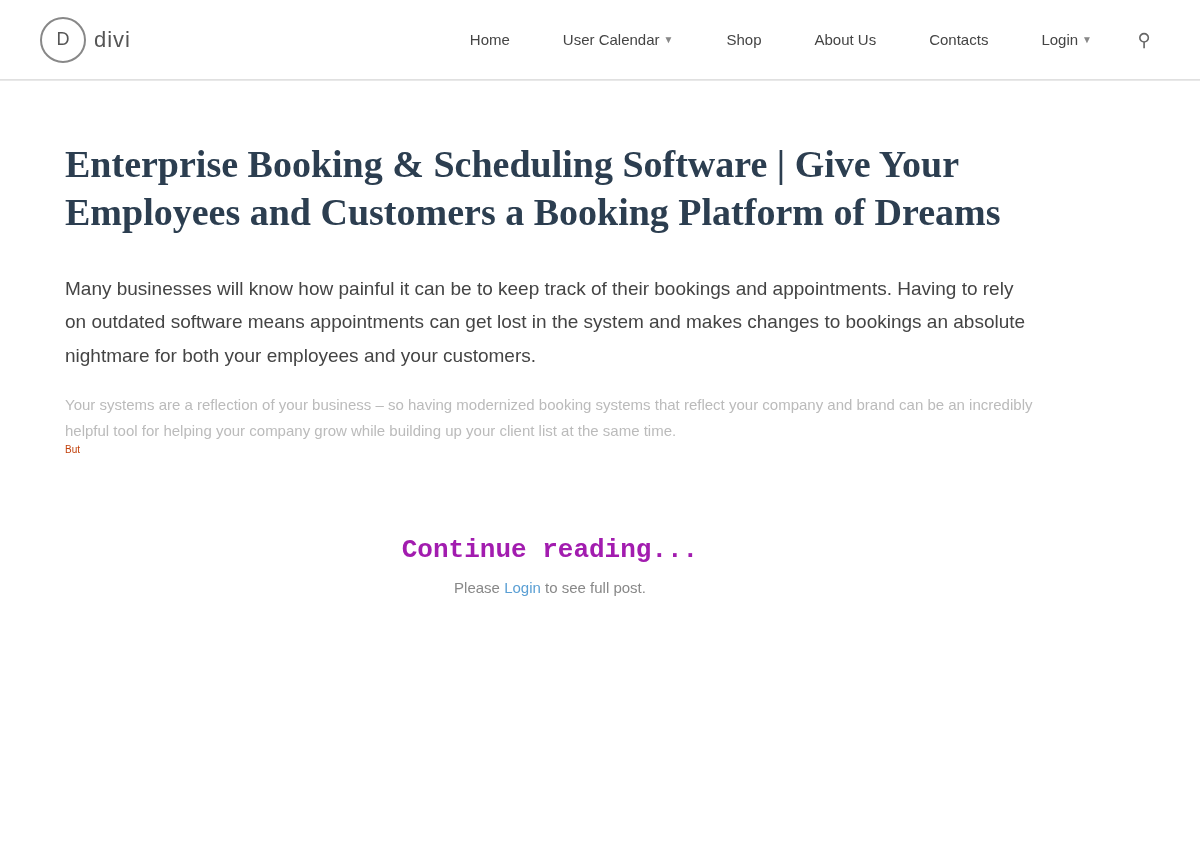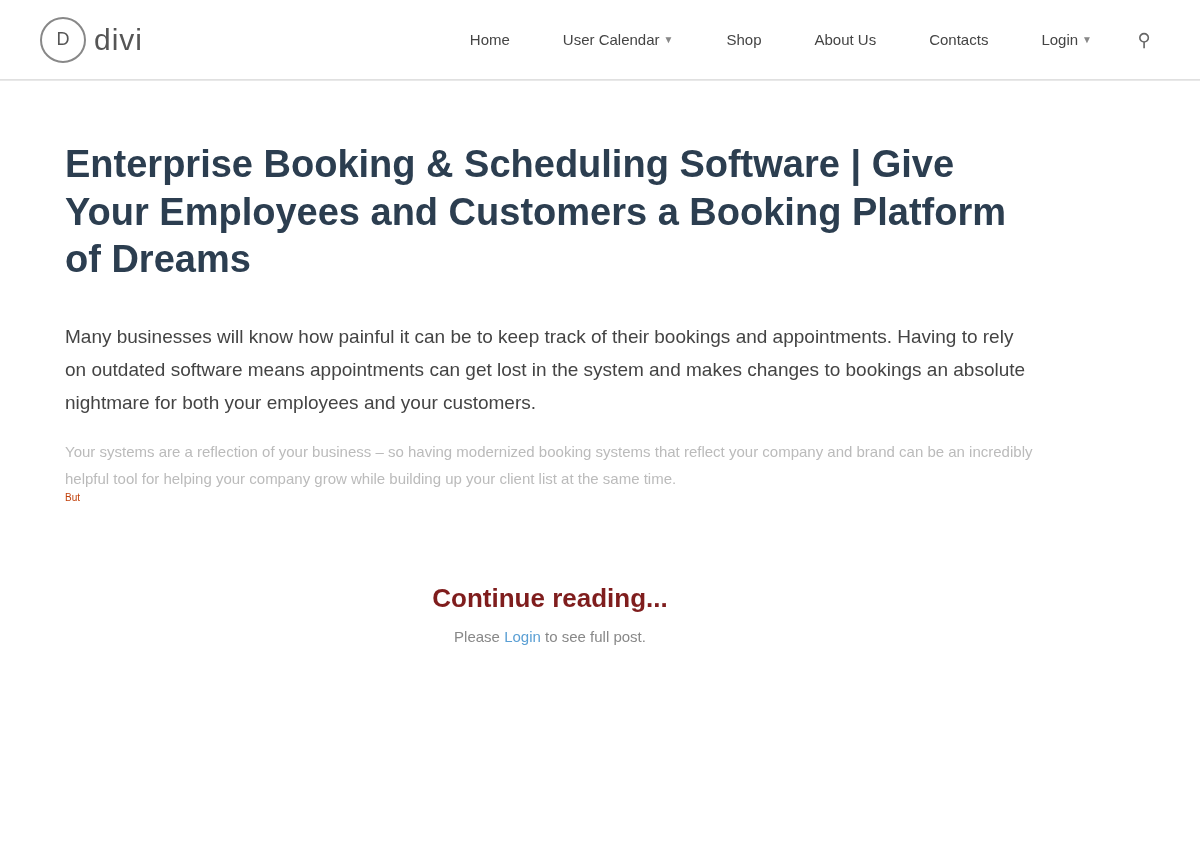--- a/index.html
+++ b/index.html
@@ -42,21 +42,21 @@
       align-items: center;
       justify-content: center;
       font-size: 18px;
       font-weight: 500;
       color: #555;
       font-family: 'Arial', sans-serif;
     }
 
     .logo-text {
       font-family: 'Arial', sans-serif;
-      font-size: 30px;
+      font-size: 22px;
       color: #555;
       font-weight: 300;
       letter-spacing: 1px;
     }
 
     nav {
       display: flex;
       align-items: center;
       gap: 36px;
     }
@@ -98,21 +98,21 @@
       margin: 0;
     }
 
     
     .main-content {
       padding: 60px 65px 40px 65px;
       max-width: 1100px;
     }
 
     .page-title {
-      font-family: Liberation Sans, sans-serif;
+      font-family: Liberation Serif, serif;
       font-size: 38px;
       font-weight: 700;
       color: #2c3e50;
       line-height: 1.25;
       margin-bottom: 36px;
       max-width: 1000px;
     }
 
     .body-text {
       font-family: 'Arial', sans-serif;
@@ -144,24 +144,24 @@
       margin-bottom: 20px;
     }
 
     
     .continue-reading-section {
       text-align: center;
       padding: 60px 0 40px 0;
     }
 
     .continue-reading-title {
-      font-family: Liberation Sans, sans-serif;
+      font-family: Liberation Mono, monospace;
       font-size: 26px;
       font-weight: 700;
-      color: #7f1d1d;
+      color: #a21caf;
       margin-bottom: 14px;
     }
 
     .continue-reading-sub {
       font-family: 'Arial', sans-serif;
       font-size: 15px;
       color: #888;
     }
 
     .continue-reading-sub a {

